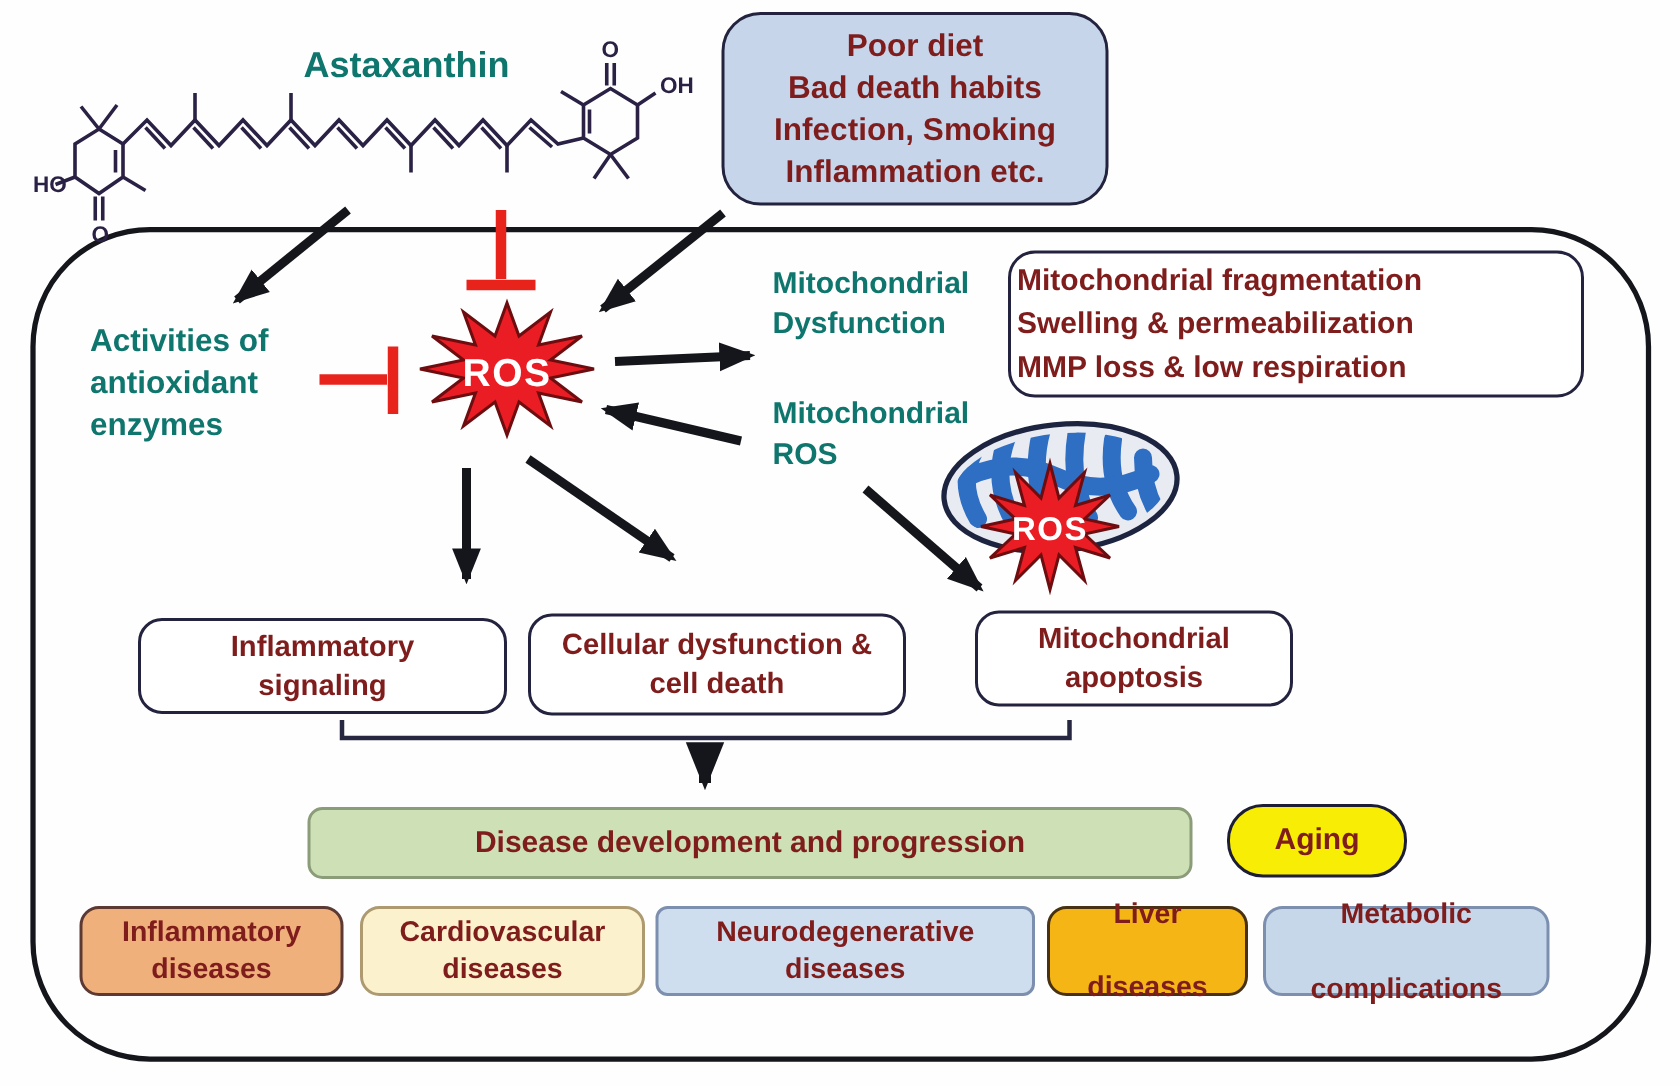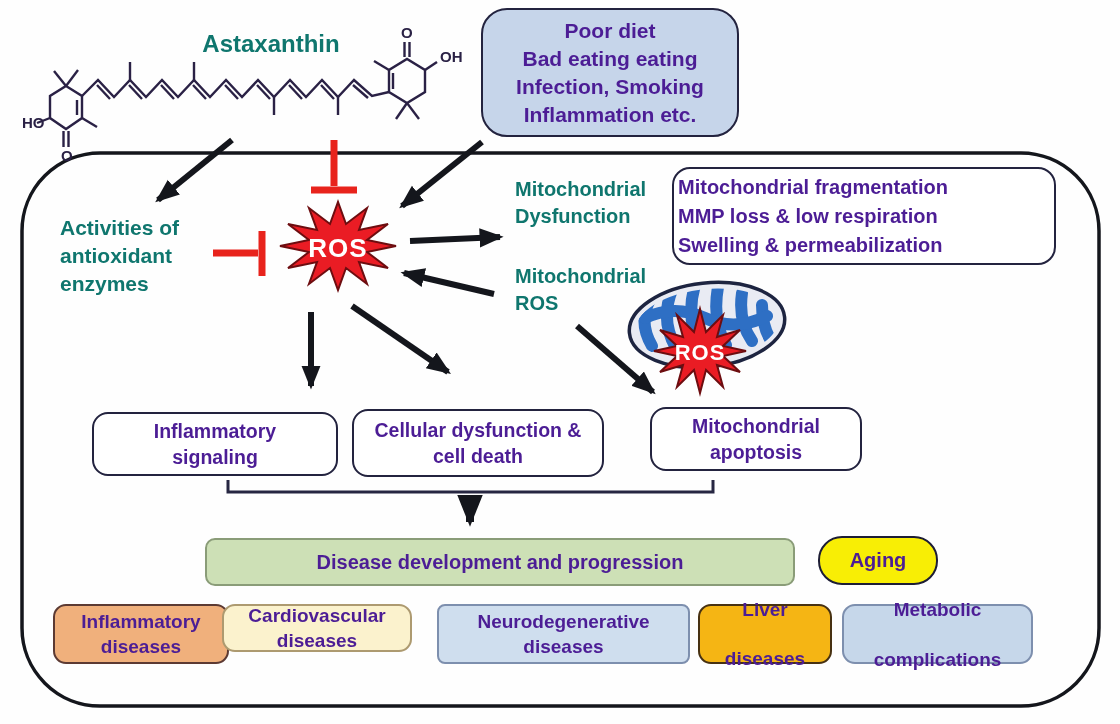--- a/index.html
+++ b/index.html
@@ -3,21 +3,21 @@
 <meta charset="utf-8">
 <style>
   html,body{margin:0;padding:0;background:#ffffff;}
   .stage{position:relative;width:1120px;height:724px;background:#fefefe;overflow:hidden;
          font-family:"Liberation Sans",sans-serif;}
   svg{position:absolute;left:0;top:0;}
   .lbl{position:absolute;font-weight:bold;color:#0f766e;}
   .lbl span{display:block;}
   .bx{position:absolute;border:2.5px solid #23233f;border-radius:16px;display:flex;
       flex-direction:column;align-items:center;justify-content:center;text-align:center;
-      font-weight:bold;color:#4c1d95;background:#fff;box-sizing:border-box;}
+      font-weight:bold;color:#7f1d1d;background:#fff;box-sizing:border-box;}
   .bx span{display:block;}
   .star-lbl{position:absolute;font-weight:bold;color:#fff;text-align:center;
             letter-spacing:1px;}
 </style>
 </head>
 <body>
 
 <div class="stage">
 
   <svg width="1120" height="724" viewBox="0 0 1120 724">
@@ -113,42 +113,42 @@
     </g>
 
     <polygon points="396,246 367,252 388,268 359,262 367,284 346,268 338,290 330,268 309,284 317,262 288,268 309,252 280,246 309,240 288,224 317,230 309,208 330,224 338,202 346,224 367,208 359,230 388,224 367,240" fill="#ea1c24" stroke="#6d0d10" stroke-width="2"></polygon>
     <polygon points="746,351 723,356 740,372 717,365 723,387 706,370 700,393 694,370 677,387 683,365 660,372 677,356 654,351 677,346 660,330 683,337 677,315 694,332 700,309 706,332 723,315 717,337 740,330 723,346" fill="#ea1c24" stroke="#6d0d10" stroke-width="2"></polygon>
   </svg>
 
   <div class="lbl" style="left:196px;top:30px;width:150px;font-size:24px;text-align:center;">Astaxanthin</div>
 
   <div class="bx" style="left: 481px; top: 8px; width: 258px; height: 129px; border-radius: 26px; font-size: 21px; line-height: 28px; background-color: rgb(198, 213, 234);">
     <span>Poor diet</span>
-    <span>Bad eating eating</span>
+    <span>Bad death habits</span>
     <span>Infection, Smoking</span>
     <span>Inflammation etc.</span>
   </div>
 
   <div class="lbl" style="left:60px;top:214px;width:180px;font-size:21px;line-height:28px;">
     <span>Activities of</span>
     <span>antioxidant</span>
     <span>enzymes</span>
   </div>
 
   <div class="star-lbl" style="left:308px;top:233px;width:60px;font-size:26px;">ROS</div>
 
   <div class="lbl" style="left:515px;top:176px;width:180px;font-size:20px;line-height:27px;">
     <span>Mitochondrial</span>
     <span>Dysfunction</span>
   </div>
 
   <div class="bx" style="left: 672px; top: 167px; width: 384px; height: 98px; border-radius: 18px; font-size: 20px; line-height: 29px; align-items: flex-start; padding-left: 4px; text-align: left; background-color: rgb(255, 255, 255);">
     <span>Mitochondrial fragmentation</span>
+    <span>Swelling &amp; permeabilization</span>
     <span>MMP loss &amp; low respiration</span>
-    <span>Swelling &amp; permeabilization</span>
   </div>
 
   <div class="lbl" style="left:515px;top:263px;width:180px;font-size:20px;line-height:27px;">
     <span>Mitochondrial</span>
     <span>ROS</span>
   </div>
 
   <div class="star-lbl" style="left:668px;top:340px;width:64px;font-size:22px;">ROS</div>
 
   <div class="bx" style="left: 92px; top: 412px; width: 246px; height: 64px; font-size: 19.5px; line-height: 26px; background-color: rgb(255, 255, 255);">
@@ -172,21 +172,21 @@
 
   <div class="bx" style="left: 818px; top: 536px; width: 120px; height: 49px; border-radius: 24px; font-size: 20px; background-color: rgb(248, 238, 5); border-color: rgb(29, 29, 53);">
     <span>Aging</span>
   </div>
 
   <div class="bx" style="left: 53px; top: 604px; width: 176px; height: 60px; border-radius: 13px; font-size: 19px; line-height: 25px; background-color: rgb(240, 176, 124); border-color: rgb(92, 58, 51);">
     <span>Inflammatory</span>
     <span>diseases</span>
   </div>
 
-  <div class="bx" style="left: 222px; top: 604px; width: 190px; height: 48px; border-radius: 13px; font-size: 19px; line-height: 25px; background-color: rgb(251, 242, 205); border-color: rgb(173, 154, 112);">
+  <div class="bx" style="left: 240px; top: 604px; width: 190px; height: 60px; border-radius: 13px; font-size: 19px; line-height: 25px; background-color: rgb(251, 242, 205); border-color: rgb(173, 154, 112);">
     <span>Cardiovascular</span>
     <span>diseases</span>
   </div>
 
   <div class="bx" style="left: 437px; top: 604px; width: 253px; height: 60px; border-radius: 8px; font-size: 19px; line-height: 25px; background-color: rgb(207, 222, 238); border-color: rgb(125, 143, 174);">
     <span>Neurodegenerative</span>
     <span>diseases</span>
   </div>
 
   <div class="bx" style="left: 698px; top: 604px; width: 134px; height: 60px; border-radius: 13px; font-size: 19px; line-height: 25px; background-color: rgb(245, 181, 20); border-color: rgb(71, 49, 18); gap: 24px;">

